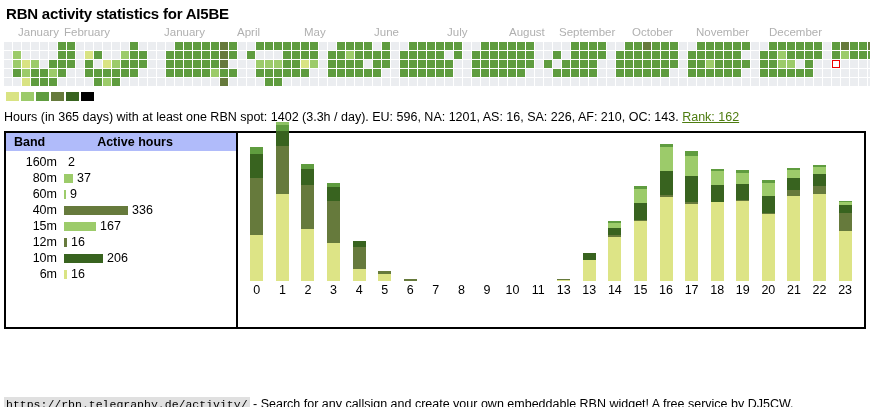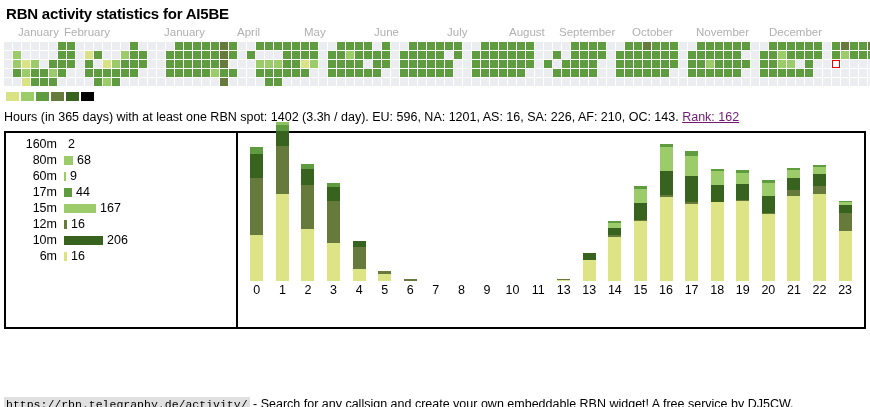--- a/index.html
+++ b/index.html
@@ -45,21 +45,21 @@
   .legend { display: flex; gap: 2px; padding: 4px 0 0 6px; }
   .legend span { width: 13px; height: 9px; display: block; }
 
   
   .stats-line {
     font-size: 12.5px;
     padding: 9px 0 0 4px;
     color: #000;
     white-space: nowrap;
   }
-  .stats-line a { color: #701a75; text-decoration: underline; }
+  .stats-line a { color: #4d7c0f; text-decoration: underline; }
 
   
   .panels {
     display: flex;
     margin: 7px 4px 0 4px;
     border: 2px solid #000;
     height: 198px;
     box-sizing: border-box;
     background: #fff;
   }
@@ -676,40 +676,44 @@
       <span style="background: rgb(0, 0, 0);"></span>
     </div>
 
   <div class="stats-line">
     <span>Hours (in 365 days) with at least one RBN spot: 1402 (3.3h / day). EU: 596, NA: 1201, AS: 16, SA: 226, AF: 210, OC: 143. </span><a href="#">Rank: 162</a>
   </div>
 
   <div class="panels">
 
     <div class="panel-left">
+      <div class="panel-head">
+        <div class="h-band">Band</div>
+        <div class="h-hours">Active hours</div>
+      </div>
       <div class="band-rows">
           <div class="band-row">
             <div class="band-name">160m</div>
             <div class="band-bar" style="width: 0px; background: rgb(217, 227, 131);"></div>
             <div class="band-val">2</div>
           </div>
           <div class="band-row">
             <div class="band-name">80m</div>
             <div class="band-bar" style="width: 9px; background: rgb(156, 203, 106);"></div>
-            <div class="band-val">68</div>
+            <div class="band-val">37</div>
           </div>
           <div class="band-row">
             <div class="band-name">60m</div>
             <div class="band-bar" style="width: 2px; background: rgb(156, 203, 106);"></div>
             <div class="band-val">9</div>
           </div>
           <div class="band-row">
-            <div class="band-name">17m</div>
-            <div class="band-bar" style="width: 8px; background: rgb(95, 156, 63);"></div>
-            <div class="band-val">44</div>
+            <div class="band-name">40m</div>
+            <div class="band-bar" style="width: 64px; background: rgb(102, 122, 60);"></div>
+            <div class="band-val">336</div>
           </div>
           <div class="band-row">
             <div class="band-name">15m</div>
             <div class="band-bar" style="width: 32px; background: rgb(156, 203, 106);"></div>
             <div class="band-val">167</div>
           </div>
           <div class="band-row">
             <div class="band-name">12m</div>
             <div class="band-bar" style="width: 3px; background: rgb(102, 122, 60);"></div>
             <div class="band-val">16</div>

